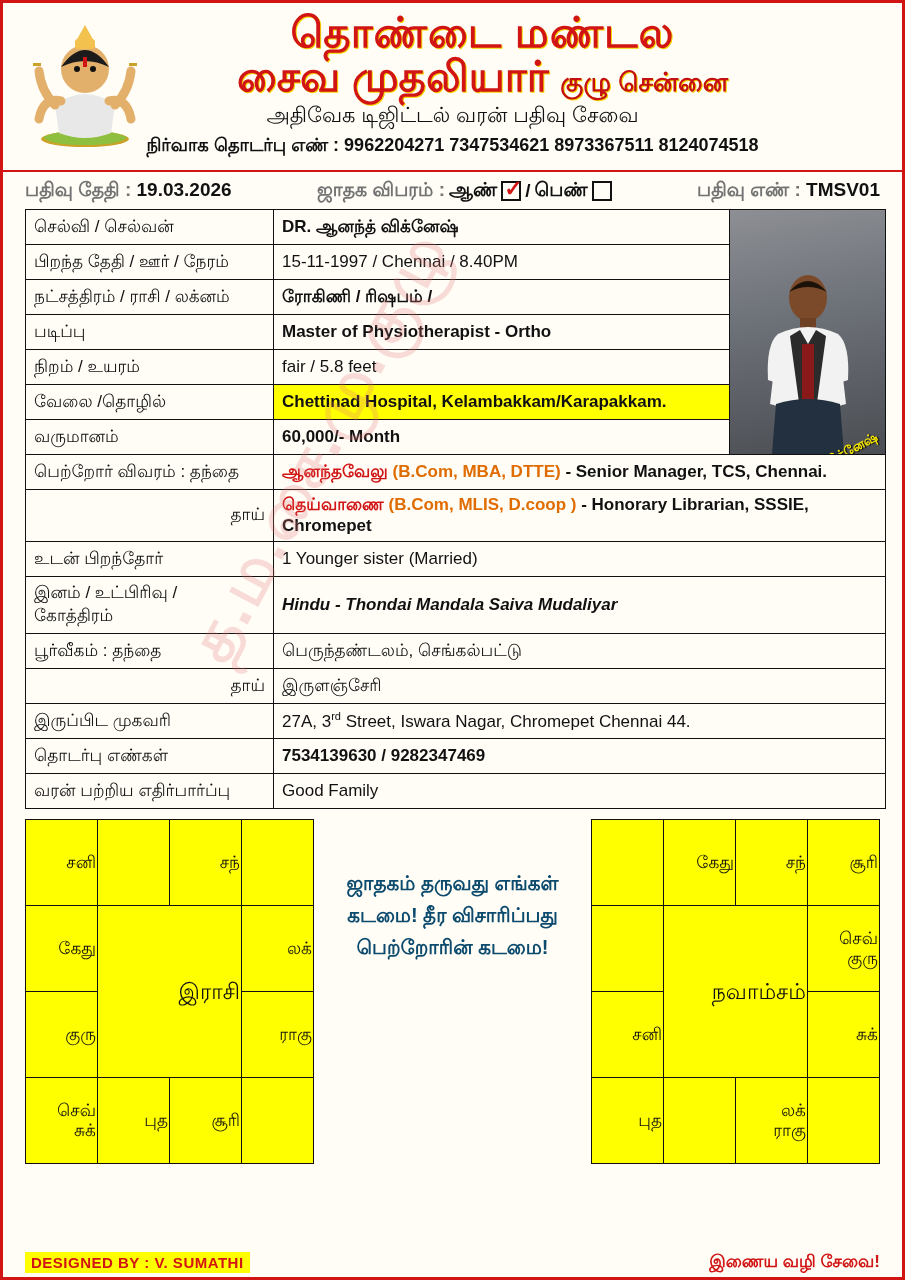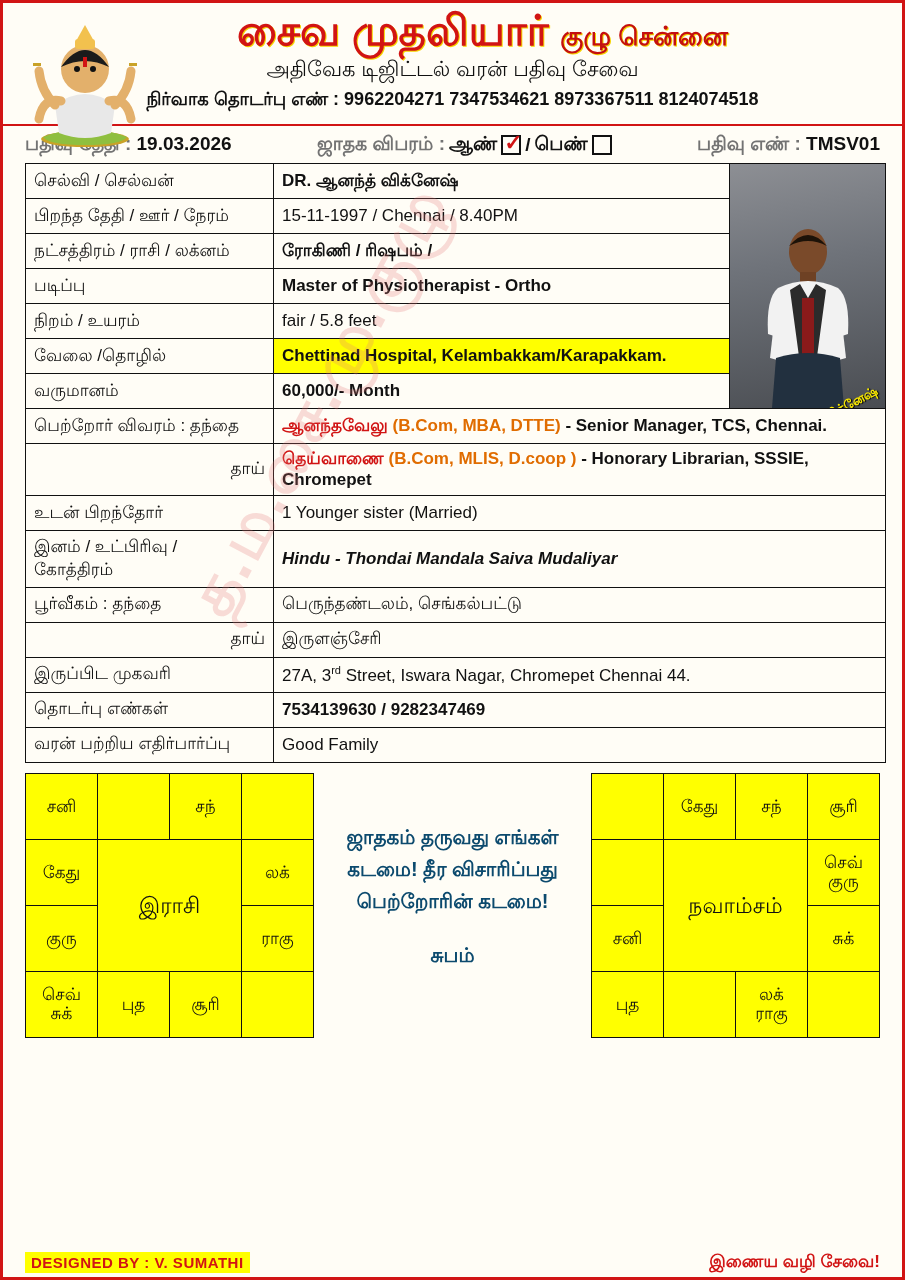--- a/index.html
+++ b/index.html
@@ -162,26 +162,26 @@
     justify-content: space-between;
   }
   table.kattam {
     border-collapse: collapse;
     table-layout: fixed;
   }
   table.kattam td {
     border: 1px solid #111;
     background: #ffff00;
     width: 72px;
-    height: 66px;
-    text-align: center;
+    height: 86px;
+    text-align: right;
     vertical-align: middle;
     font-size: 17px;
     color: #111;
-    padding: 10px;
+    padding: 1px;
     line-height: 1.15;
   }
   table.kattam td.empty { background: #ffff00; }
   table.kattam td.center {
     background: #ffff00;
     font-size: 22px;
   }
   .centernote {
     flex: 1;
     text-align: center;
@@ -248,20 +248,21 @@
         <circle cx="68" cy="60" r="3" fill="#111"></circle>
         <rect x="58" y="48" width="4" height="10" fill="#d11414"></rect>
         <path d="M36 92 q-18 -4 -22 18" stroke="#e3b06b" stroke-width="9" fill="none" stroke-linecap="round"></path>
         <path d="M84 92 q18 -4 22 18" stroke="#e3b06b" stroke-width="9" fill="none" stroke-linecap="round"></path>
         <path d="M30 96 q-14 -14 -16 -34" stroke="#e3b06b" stroke-width="9" fill="none" stroke-linecap="round"></path>
         <path d="M90 96 q14 -14 16 -34" stroke="#e3b06b" stroke-width="9" fill="none" stroke-linecap="round"></path>
         <rect x="8" y="54" width="8" height="3" fill="#c9a227"></rect>
         <rect x="104" y="54" width="8" height="3" fill="#c9a227"></rect>
       </svg>
     </div>
+    <div class="title1">தொண்டை மண்டல</div>
     <div class="title2">
       <span>சைவ முதலியார்</span>
       <span class="suffix">குழு சென்னை</span>
     </div>
     <div class="subtitle">அதிவேக டிஜிட்டல் வரன் பதிவு சேவை</div>
     <div class="contactline">
       <span>நிர்வாக தொடர்பு எண் :</span>
       <span>9962204271 7347534621 8973367511 8124074518</span>
     </div>
   </div>
@@ -413,21 +414,20 @@
         <td>சூரி</td>
         <td class="empty"></td>
       </tr>
     </tbody>
       </table>
 
     <div class="centernote">
       <span>ஜாதகம் தருவது எங்கள்</span><br>
       <span>கடமை! தீர விசாரிப்பது</span><br>
       <span>பெற்றோரின் கடமை!</span>
-      <span class="sudam">சுபம்</span>
     </div>
 
     <table class="kattam">
       <tbody>
           <tr>
         <td class="empty"></td>
         <td>கேது</td>
         <td>சந்</td>
         <td>சூரி</td>
       </tr>

